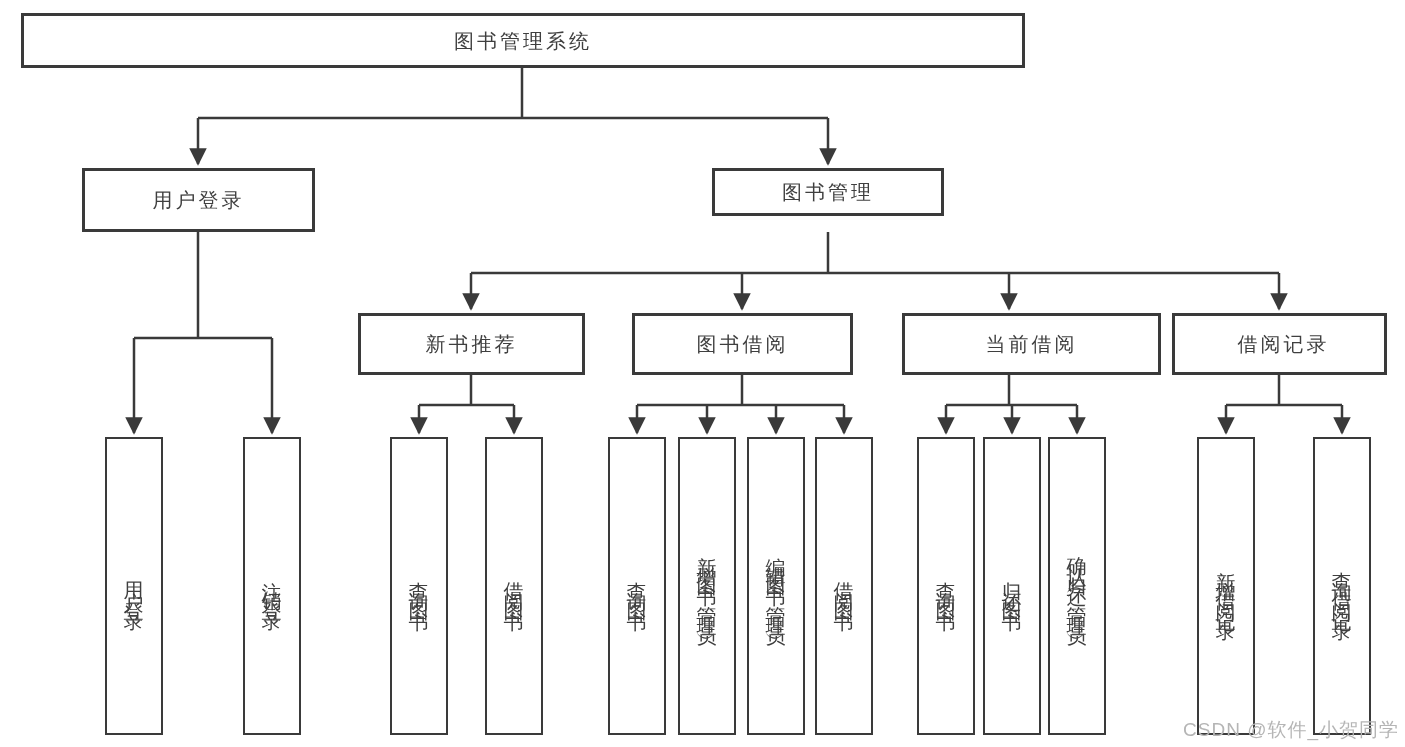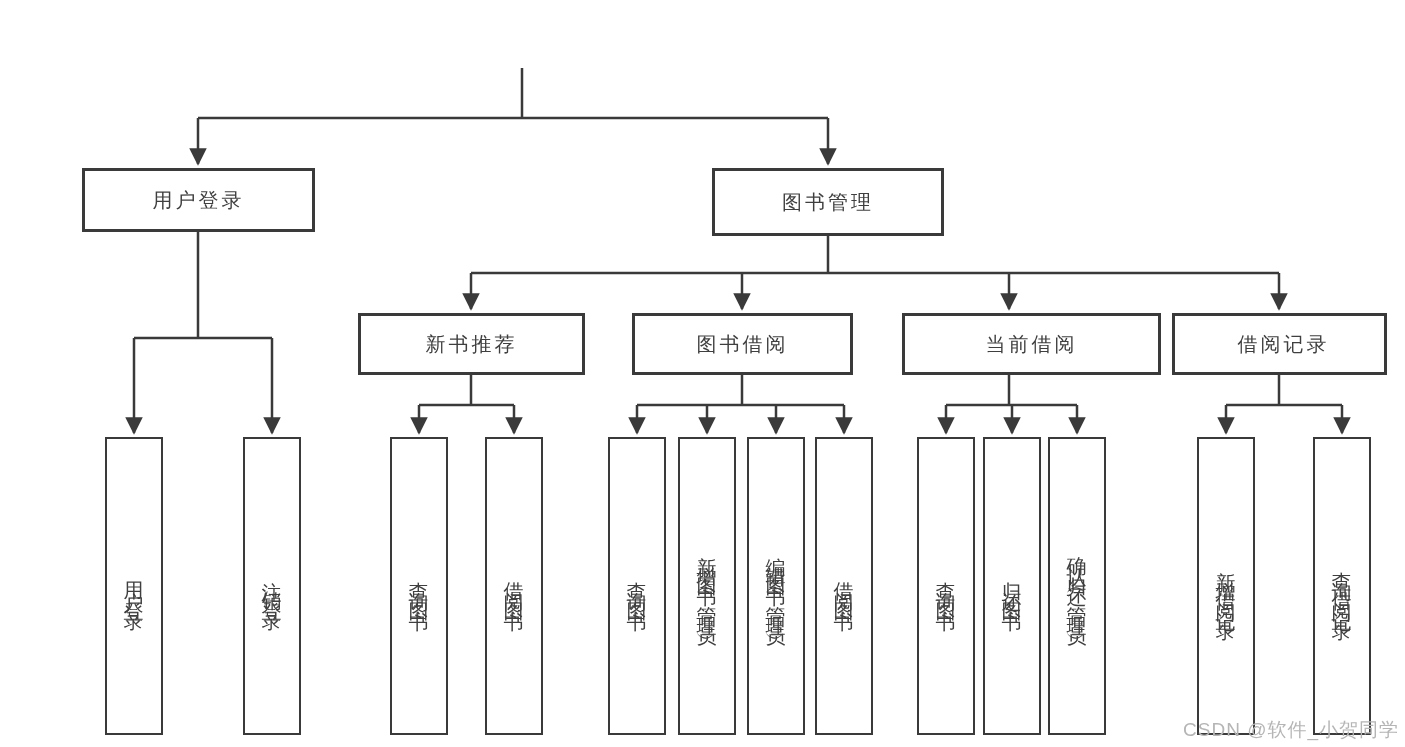--- a/index.html
+++ b/index.html
@@ -38,21 +38,21 @@
     writing-mode:vertical-rl;
     text-orientation:mixed;
     letter-spacing:10px;
     line-height:1;
     white-space:nowrap;
   }
   
   .n-root   {left:21px;  top:13px;  width:1004px; height:55px;}
   
   .n-l2a    {left:82px;  top:168px; width:233px; height:64px;}
-  .n-l2b    {left:712px; top:168px; width:232px; height:68px;}
+  .n-l2b    {left:712px; top:168px; width:232px; height:48px;}
   
   .n-l3a    {left:358px; top:313px; width:227px; height:62px;}
   .n-l3b    {left:632px; top:313px; width:221px; height:62px;}
   .n-l3c    {left:902px; top:313px; width:259px; height:62px;}
   .n-l3d    {left:1172px;top:313px; width:215px; height:62px;padding-left:8px;}
   
   .leaf{top:437px;width:58px;height:298px;border-width:2.5px;}
   .n-lf0 {left:105px;}
   .n-lf1 {left:243px;}
   .n-lf2 {left:390px;}
@@ -117,20 +117,23 @@
       <line x1="946" y1="405" x2="946" y2="433" marker-end="url(#arrow)"></line>
       <line x1="1012" y1="405" x2="1012" y2="433" marker-end="url(#arrow)"></line>
       <line x1="1077" y1="405" x2="1077" y2="433" marker-end="url(#arrow)"></line>
 
       <path d="M1279,375 V405 M1226,405 H1342"></path>
       <line x1="1226" y1="405" x2="1226" y2="433" marker-end="url(#arrow)"></line>
       <line x1="1342" y1="405" x2="1342" y2="433" marker-end="url(#arrow)"></line>
     </g>
   </svg>
 
+  <div class="node n-root">
+    <span>图书管理系统</span>
+  </div>
 
   <div class="node n-l2a">
     <span>用户登录</span>
   </div>
   <div class="node n-l2b">
     <span>图书管理</span>
   </div>
 
   <div class="node n-l3a">
     <span>新书推荐</span>

